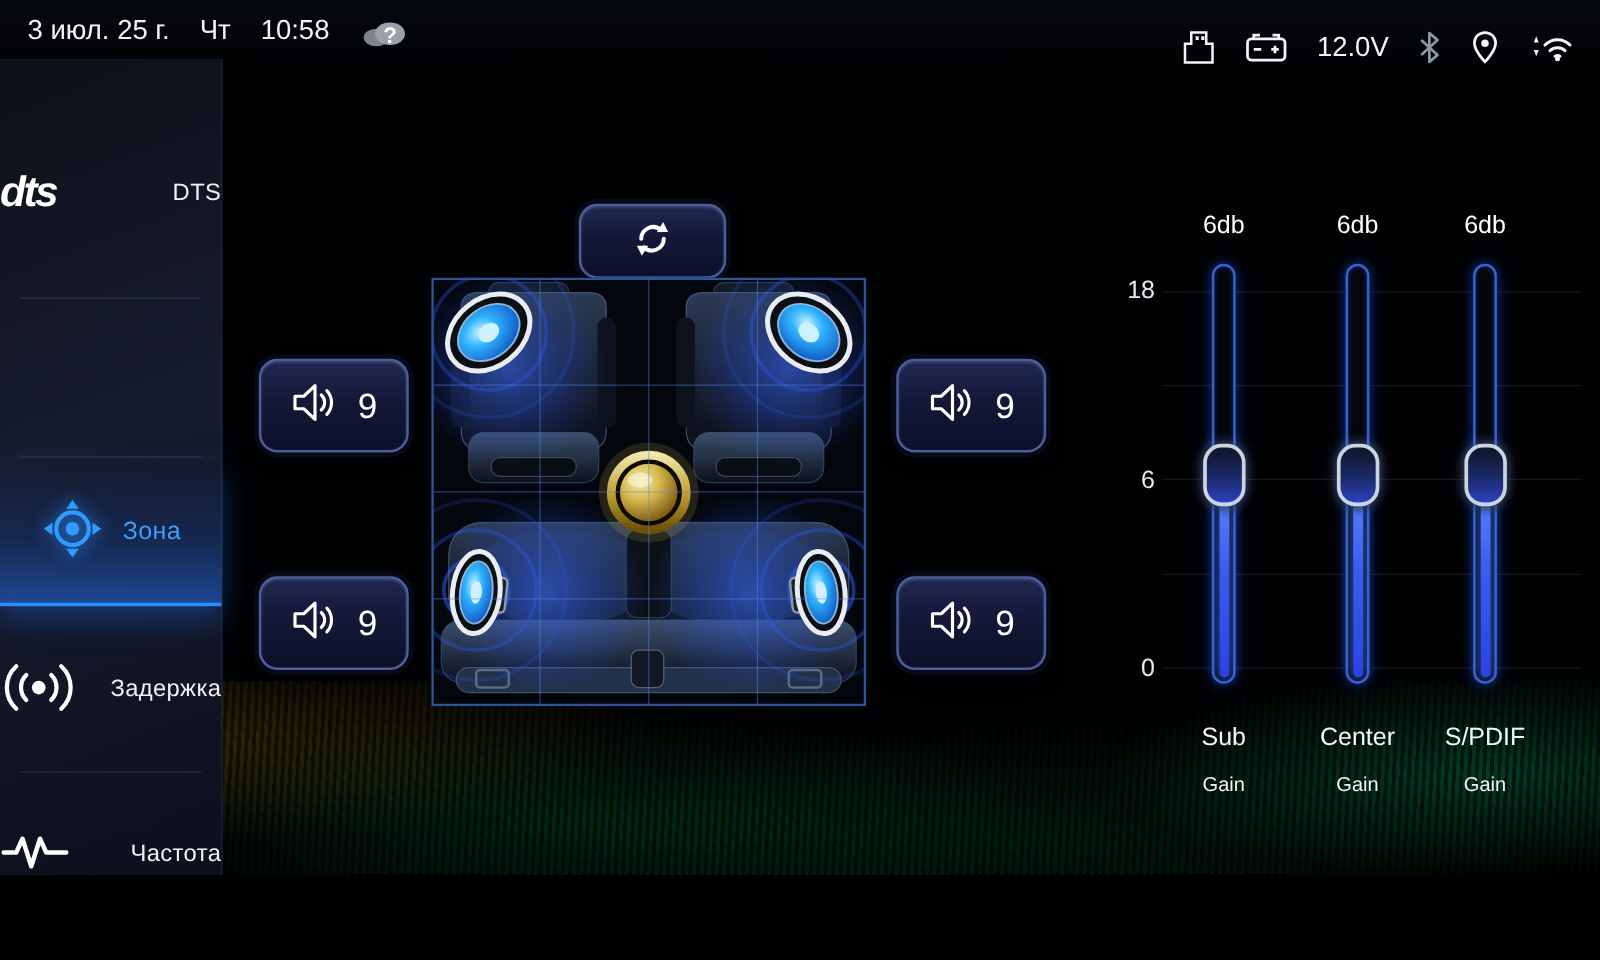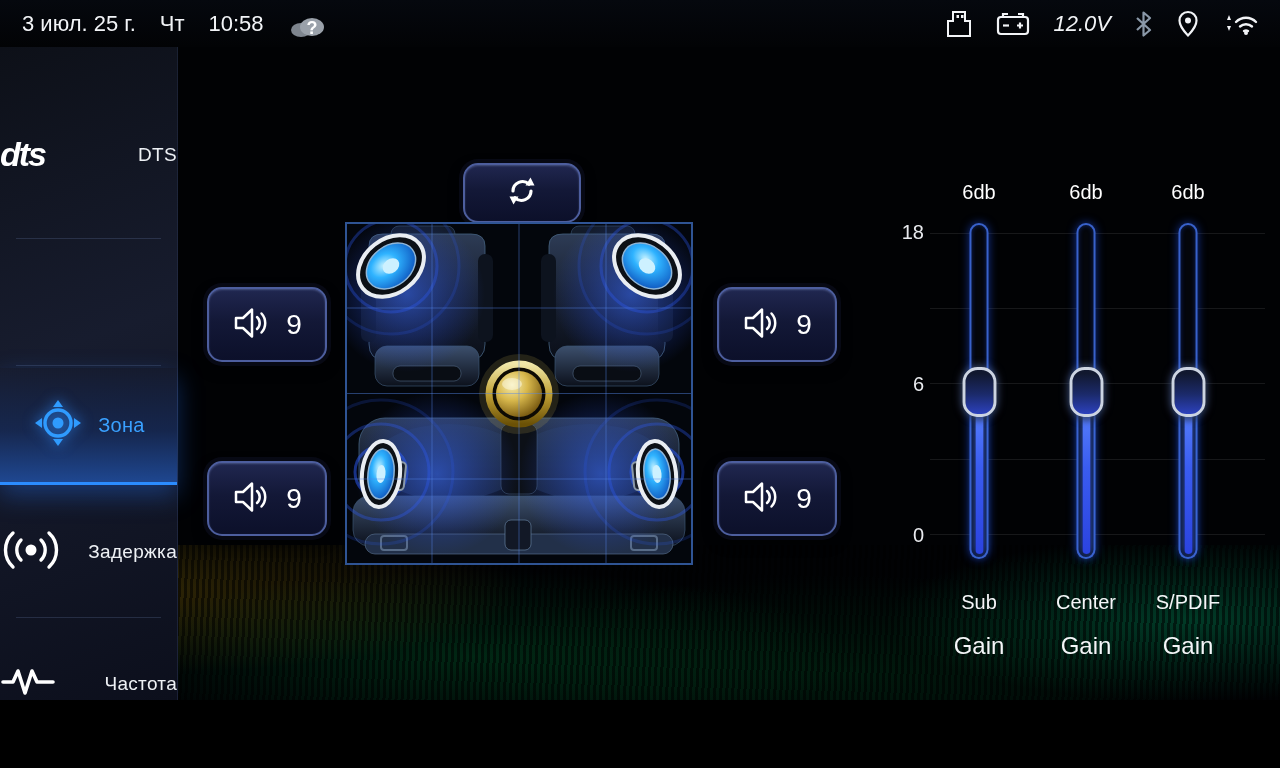--- a/index.html
+++ b/index.html
@@ -4,21 +4,21 @@
 <style>
   html,body{margin:0;padding:0;background:#000;}
   .screen{position:relative;width:1280px;height:713px;background:#010204;overflow:hidden;
           font-family:"Liberation Sans",sans-serif;color:#f2f4f7;-webkit-font-smoothing:antialiased;}
   .abs{position:absolute;}
 
   
   .statusbar{position:absolute;left:0;top:0;width:1280px;height:47px;
              background:linear-gradient(180deg,#05080e,#020305);z-index:30;}
   .sb-left{position:absolute;left:22px;top:0;height:47px;display:flex;align-items:center;gap:24px;font-size:22px;}
-  .sb-right{position:absolute;right:20px;top:0;height:47px;display:flex;align-items:center;gap:24px;font-size:22px;font-style:italic;}
+  .sb-right{position:absolute;right:20px;top:14px;height:47px;display:flex;align-items:center;gap:24px;font-size:22px;}
   .sb-ic{display:flex;align-items:center;justify-content:center;}
 
   
   .sidebar{position:absolute;left:0;top:47px;width:177px;height:653px;
            background:linear-gradient(160deg,#0d1018 0%,#171c2e 45%,#0c0f1c 100%);
            border-right:1px solid rgba(90,110,170,.18);z-index:20;}
   .side-item{position:absolute;left:0;width:177px;display:flex;flex-direction:row;align-items:center;gap:0;cursor:default;}
   .side-label{font-size:19px;color:#eef1f5;letter-spacing:.3px;}
   .side-div{position:absolute;left:16px;width:145px;height:1px;background:rgba(120,140,190,.22);}
   .dts-logo{font-size:34px;font-weight:bold;font-style:italic;letter-spacing:-2px;color:#fff;}
@@ -36,33 +36,33 @@
   .reset-btn{left:463px;top:116px;width:114px;height:56px;}
   .vol-tl{left:207px;top:240px;width:116px;height:71px;}
   .vol-tr{left:717px;top:240px;width:116px;height:71px;}
   .vol-bl{left:207px;top:414px;width:116px;height:71px;}
   .vol-br{left:717px;top:414px;width:116px;height:71px;}
 
   
   .gain-panel{position:absolute;left:880px;top:110px;width:400px;height:500px;}
   .gline{position:absolute;left:50px;width:335px;height:1px;background:rgba(255,255,255,.09);}
   .tick{position:absolute;width:44px;text-align:right;font-size:20px;color:#e8eaee;}
-  .slider{position:absolute;top:20px;width:120px;height:480px;}
+  .slider{position:absolute;top:8px;width:120px;height:480px;}
   .slider .db{position:absolute;top:4px;left:0;width:120px;text-align:center;font-size:20px;color:#fff;}
   .slider .track{position:absolute;left:50%;transform:translateX(-50%);top:46px;width:15px;height:332px;
         border-radius:10px;background:#04060b;border:2px solid rgba(70,120,250,.8);
         box-shadow:0 0 10px rgba(35,85,245,.6),inset 0 0 5px rgba(40,90,255,.35);}
   .slider .fill{position:absolute;left:50%;transform:translateX(-50%);bottom:3px;width:8px;height:156px;border-radius:5px;
         background:linear-gradient(180deg,#5d86ff 0%,#3a5cf0 45%,#2b43e0 100%);
         box-shadow:0 0 9px rgba(70,120,255,.85);}
   .slider .thumb{position:absolute;left:50%;transform:translateX(-50%);top:142px;width:28px;height:44px;border-radius:15px;
         background:linear-gradient(180deg,#11182f 8%,#1b2a6a 55%,#2c41bd 100%);
         border:3px solid #ccd4e2;box-shadow:0 0 10px rgba(130,170,255,.55),0 3px 7px rgba(0,0,0,.75);}
   .slider .sname{position:absolute;top:414px;left:0;width:120px;text-align:center;font-size:20px;color:#f4f6f8;}
-  .slider .sunit{position:absolute;top:455px;left:0;width:120px;text-align:center;font-size:24px;color:#f4f6f8;}
+  .slider .sunit{position:absolute;top:455px;left:0;width:120px;text-align:center;font-size:16px;color:#f4f6f8;}
 
   
   .navbar{position:absolute;left:0;top:700px;width:1280px;height:68px;background:#000;z-index:30;}
 
   
   .waves{position:absolute;left:0;top:545px;width:1280px;height:155px;z-index:1;
      background:
        radial-gradient(50% 85% at 10% 30%, rgba(190,150,10,.25), transparent 62%),
        radial-gradient(42% 80% at 37% 72%, rgba(0,190,85,.20), transparent 70%),
        radial-gradient(42% 90% at 66% 82%, rgba(0,170,70,.15), transparent 70%),

